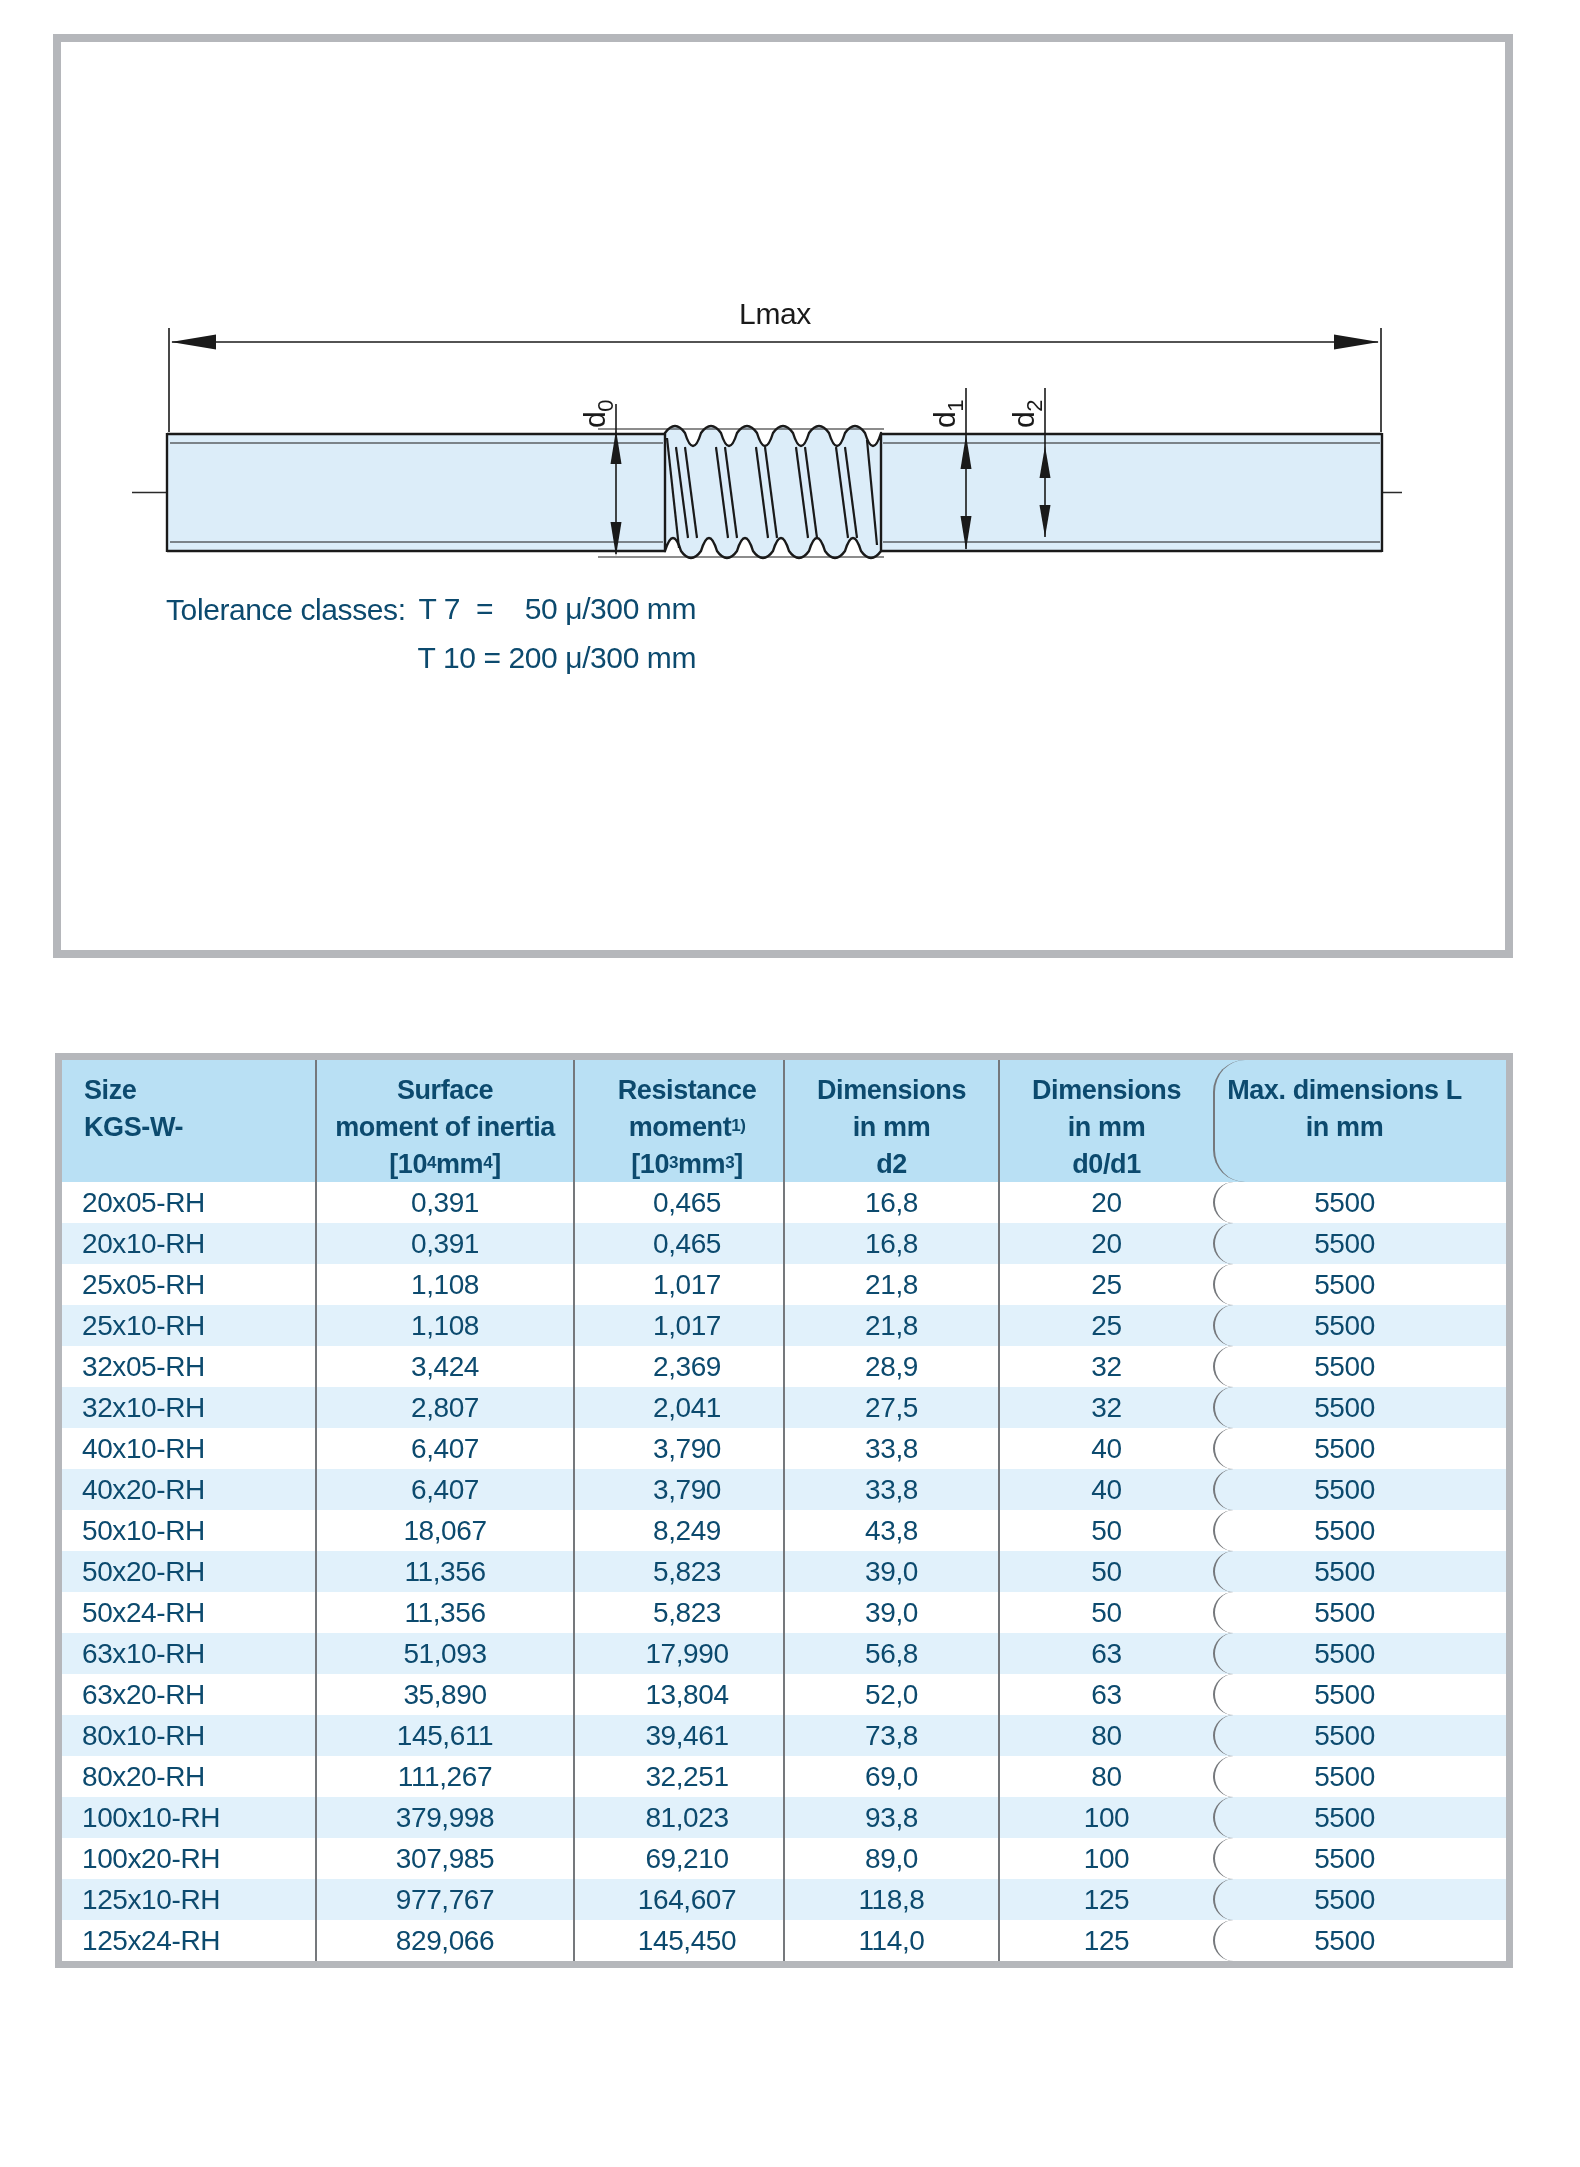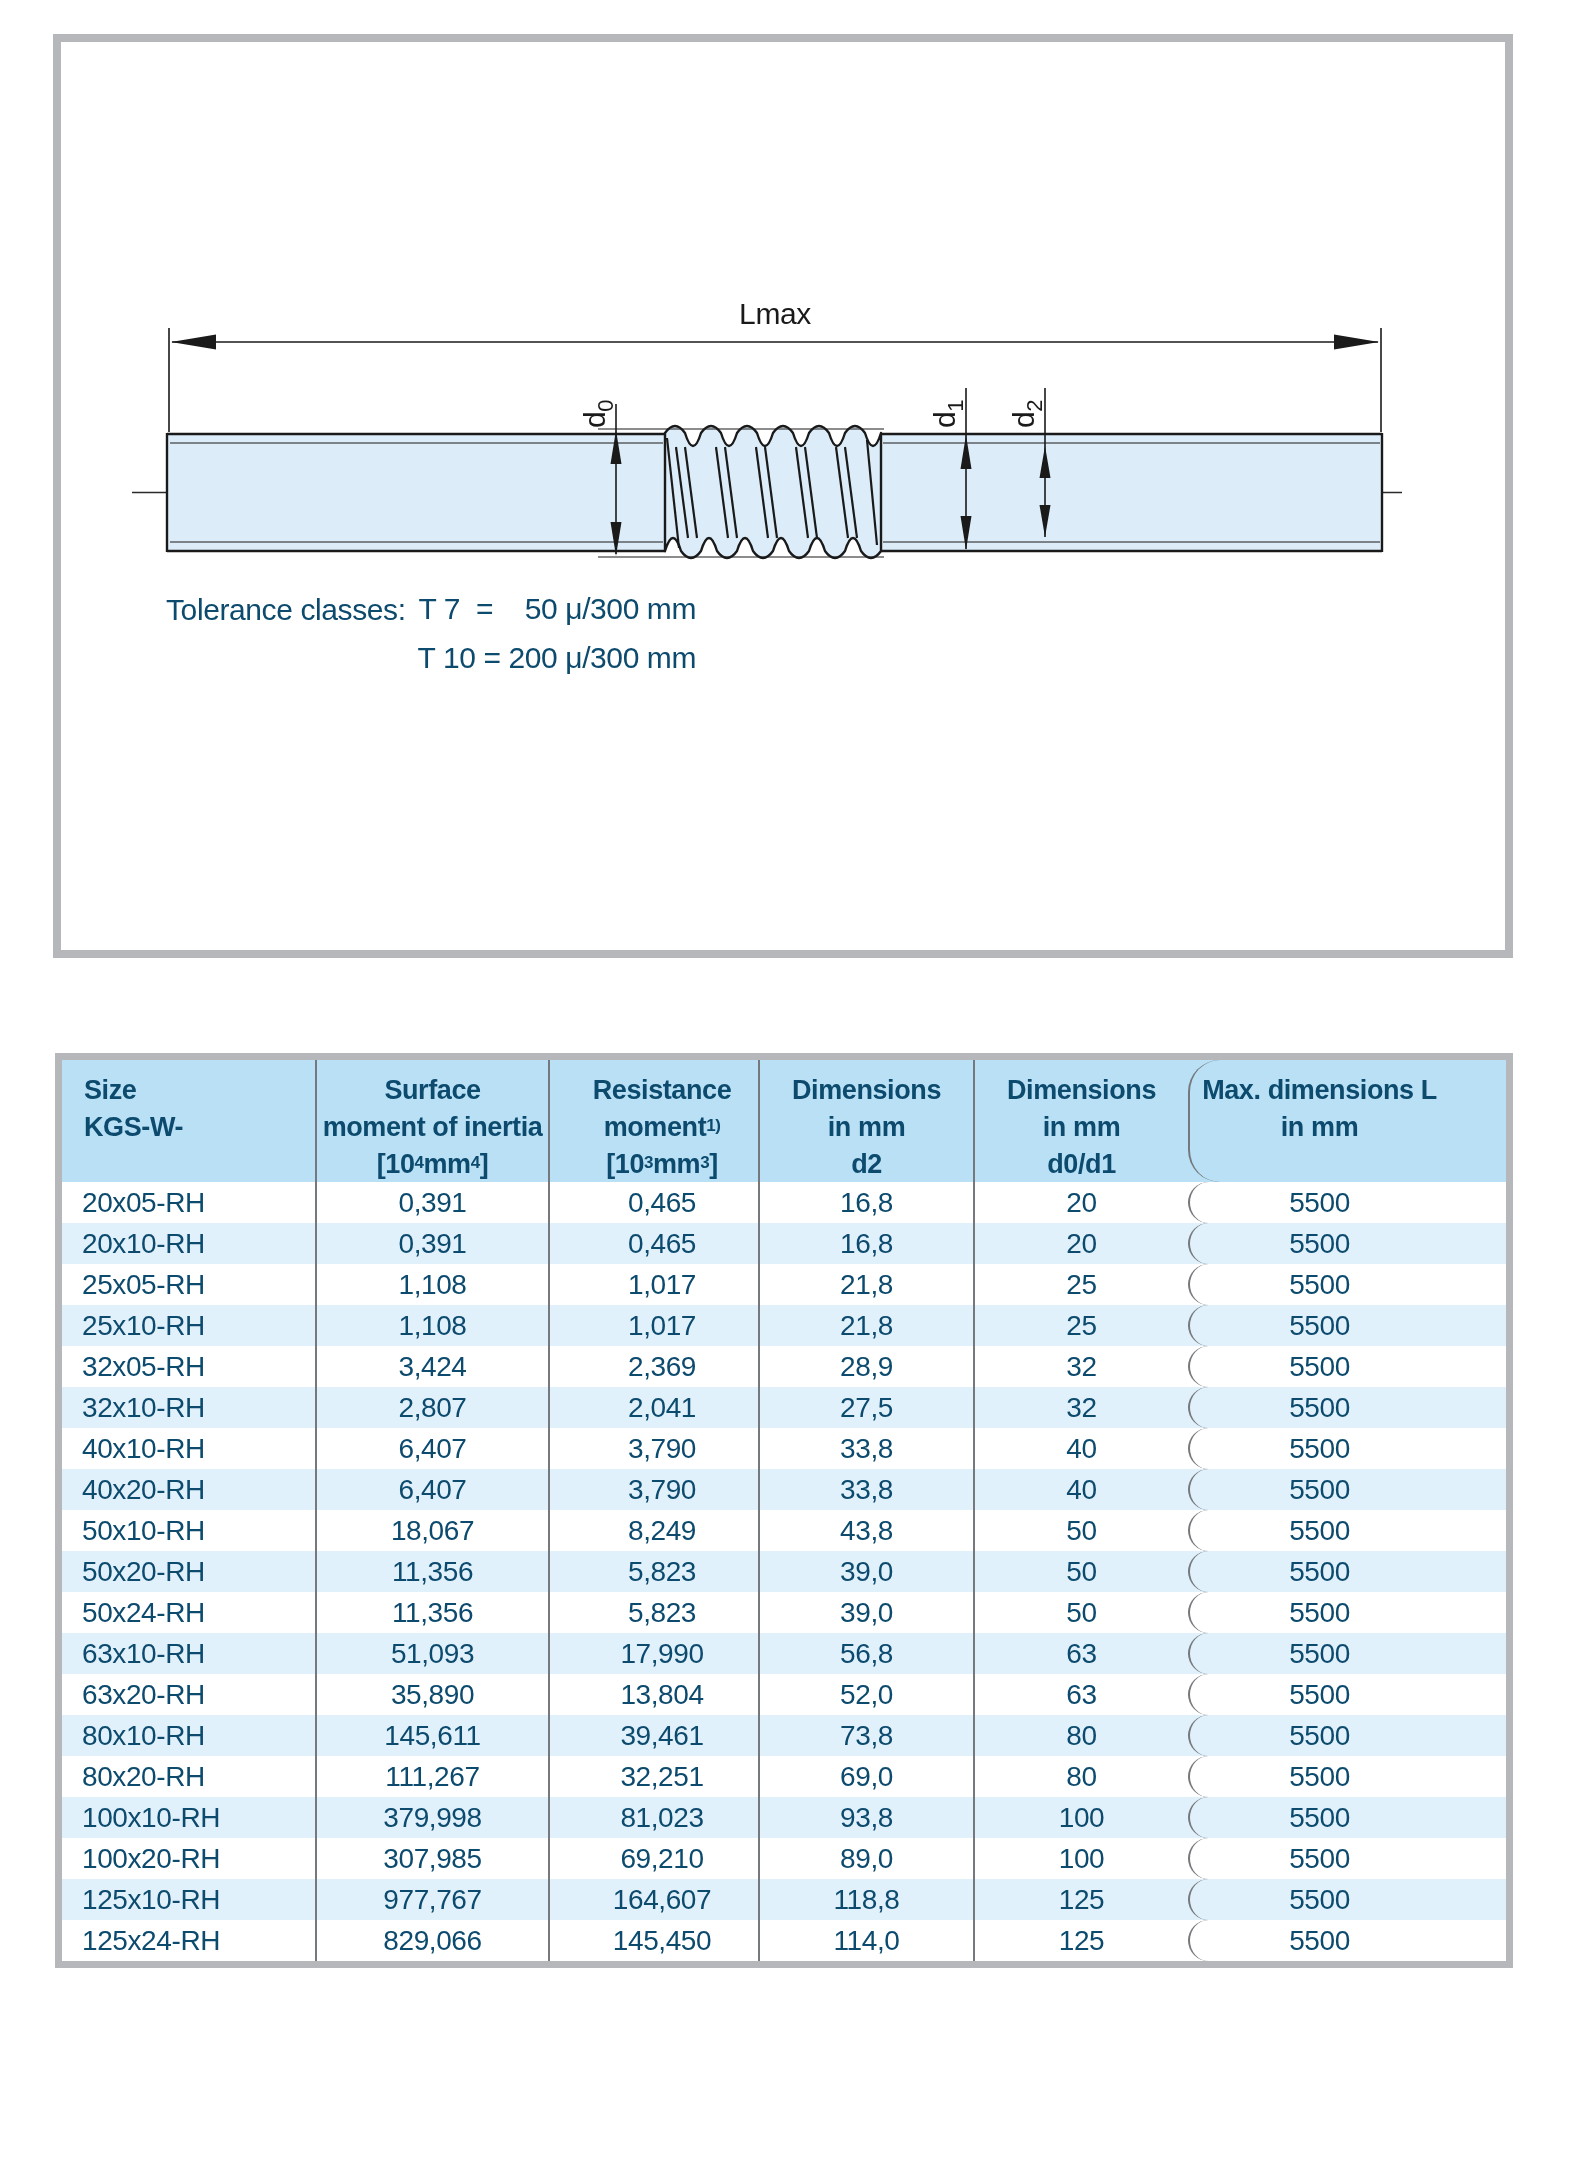--- a/index.html
+++ b/index.html
@@ -17,21 +17,21 @@
   .hrow{display:flex;background:#b9e0f4;}
   .hcell{box-sizing:border-box;padding-top:12px;height:122px;font-weight:700;font-size:27px;}
   .hcell .hline{height:37px;display:flex;align-items:center;justify-content:center;}
   .hcell.left .hline{justify-content:flex-start;padding-left:22px;}
   .drow{display:flex;}
   .drow.alt{background:#e1f1fb;}
   .dcell{box-sizing:border-box;height:41px;display:flex;align-items:center;justify-content:center;
          font-size:28px;}
   .dcell.left{justify-content:flex-start;padding-left:20px;}
   .c2{border-left:2px solid #75787c;}
-  .w1{width:253px;} .w2{width:233px;} .w3{width:210px;padding-left:16px;} .w4{width:215px;} .w5{width:215px;} .w6{width:261px;border-radius:32px;}
+  .w1{width:253px;} .w2{width:258px;} .w3{width:210px;padding-left:16px;} .w4{width:215px;} .w5{width:215px;} .w6{width:261px;border-radius:32px;}
   sup{font-size:17px;position:relative;top:-2px;letter-spacing:-0.5px;}
   
   #footnote{position:absolute;right:67px;top:1986px;font-size:27px;text-align:right;}
   #specimen{position:absolute;right:67px;top:2052px;font-size:34px;font-weight:700;text-align:right;letter-spacing:-0.5px;}
 </style>
 </head>
 <body>
 
 <div id="page">
 

